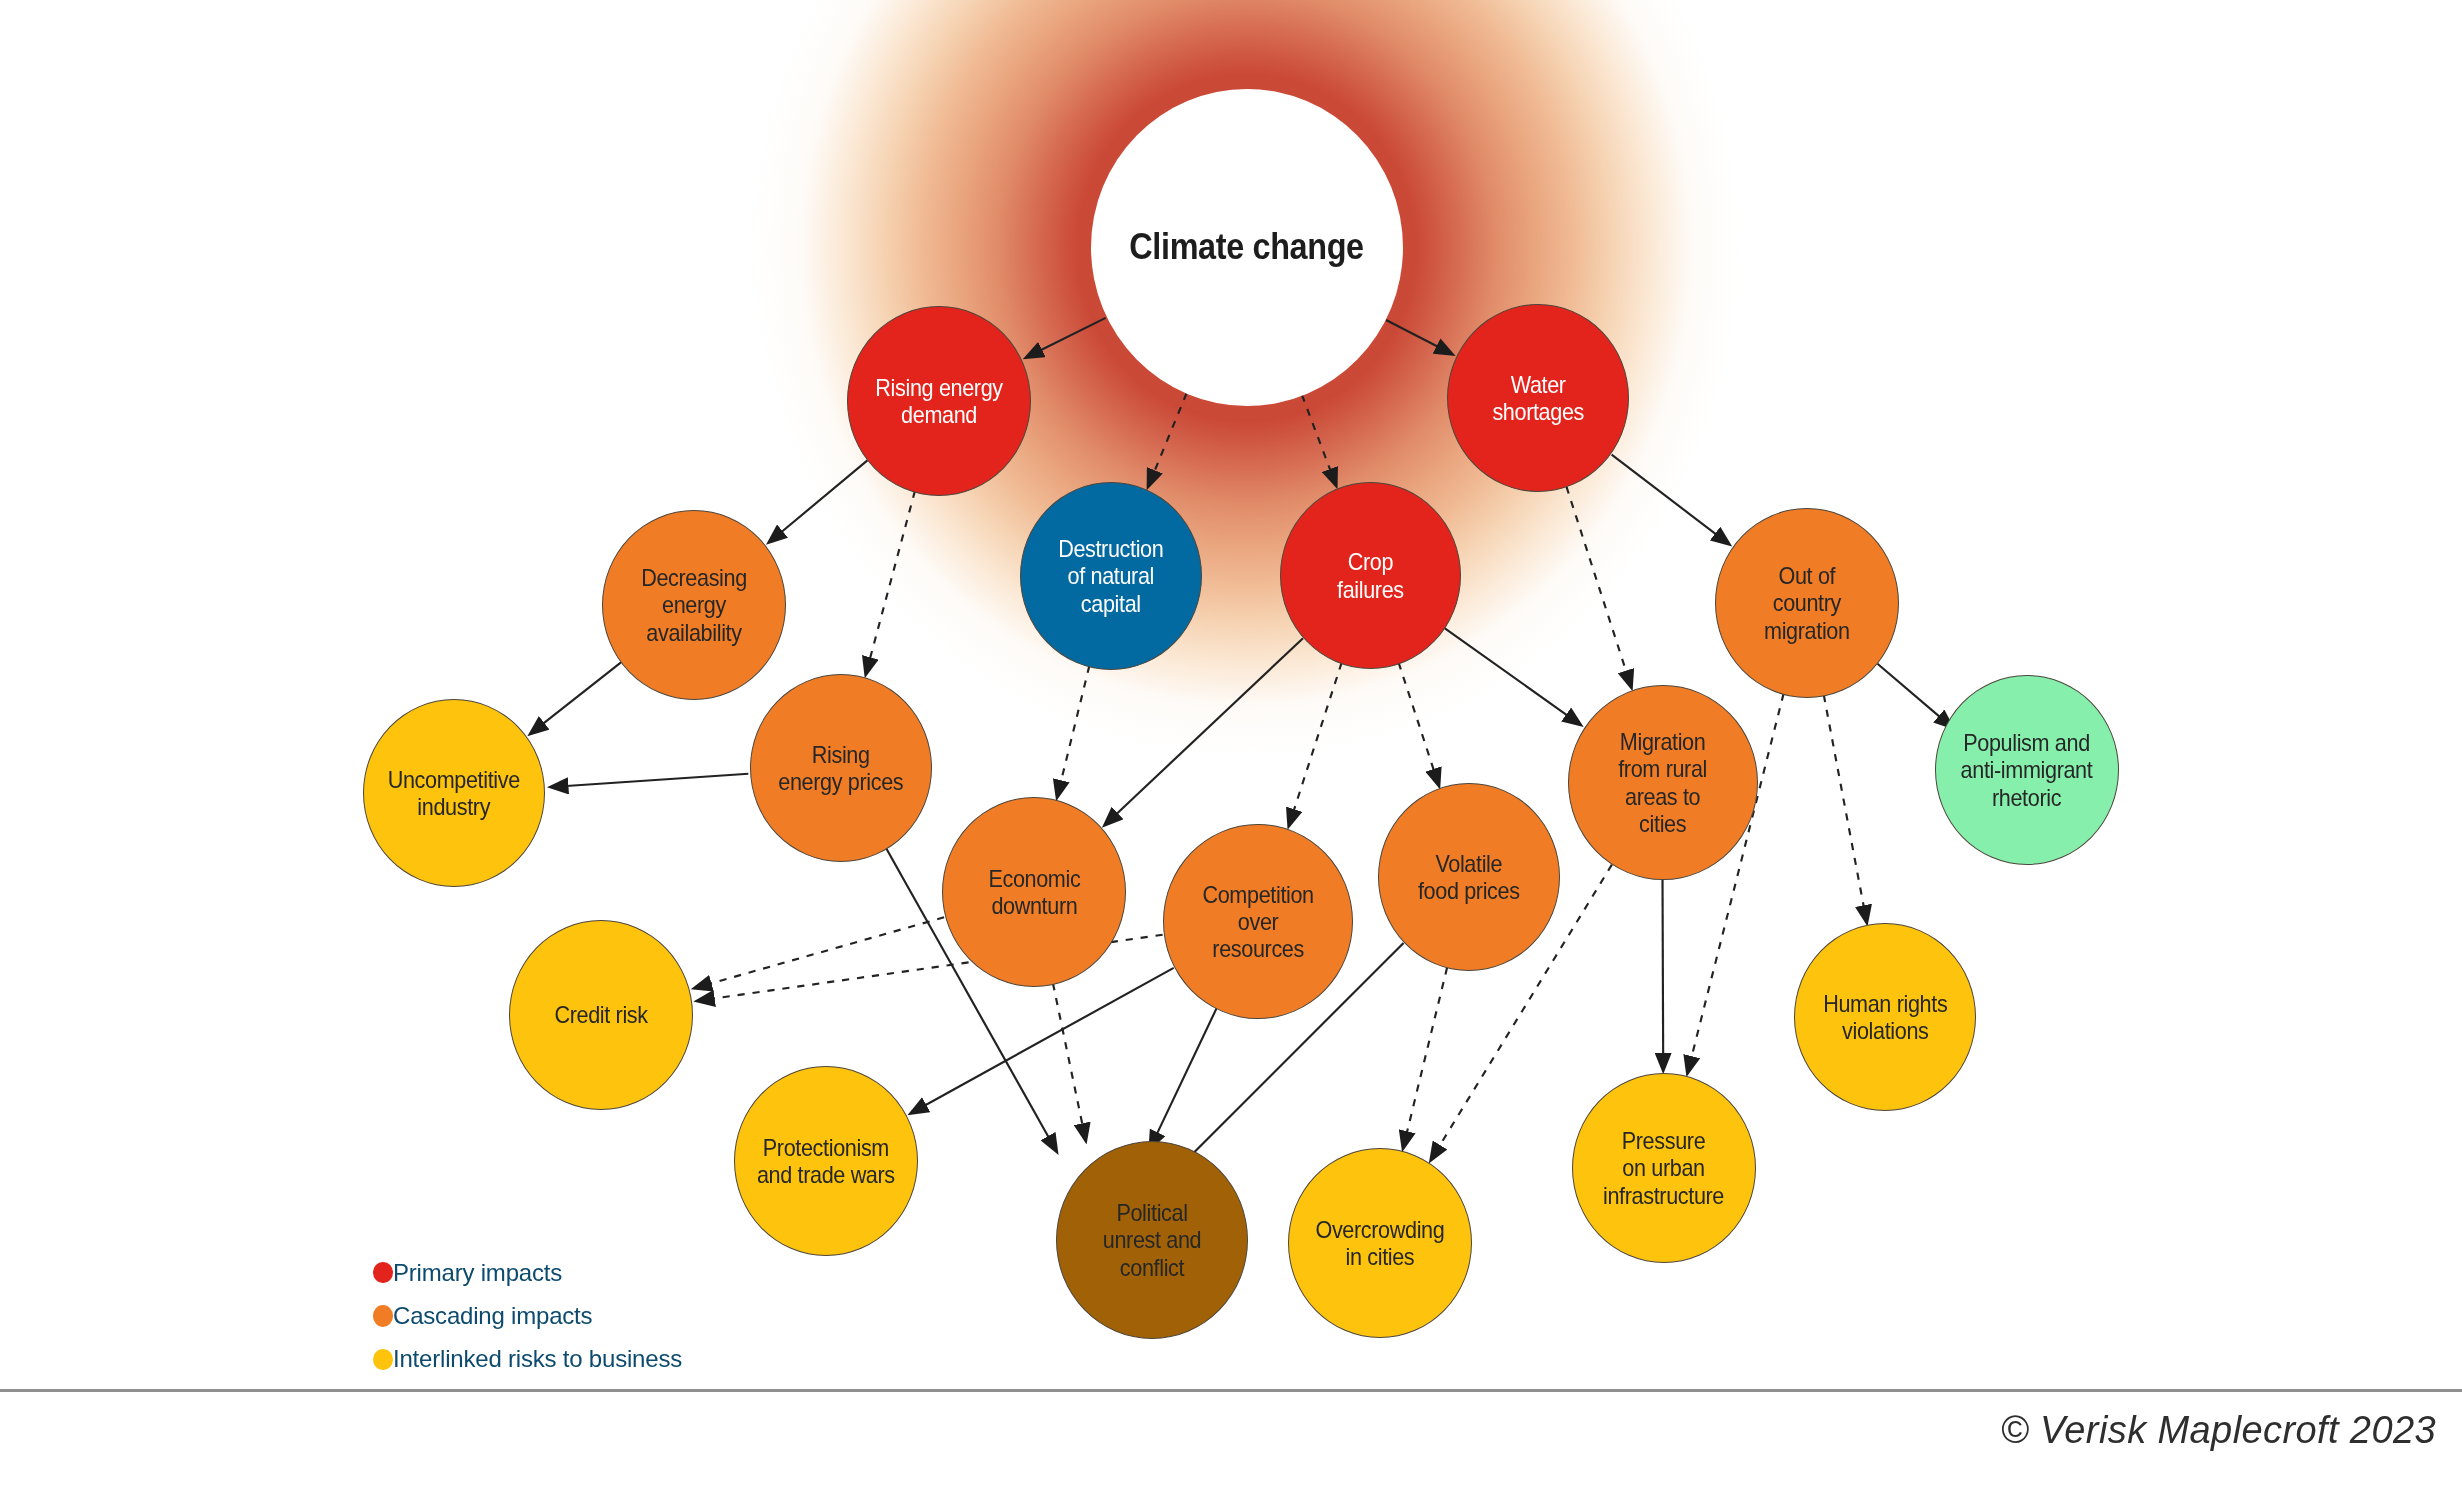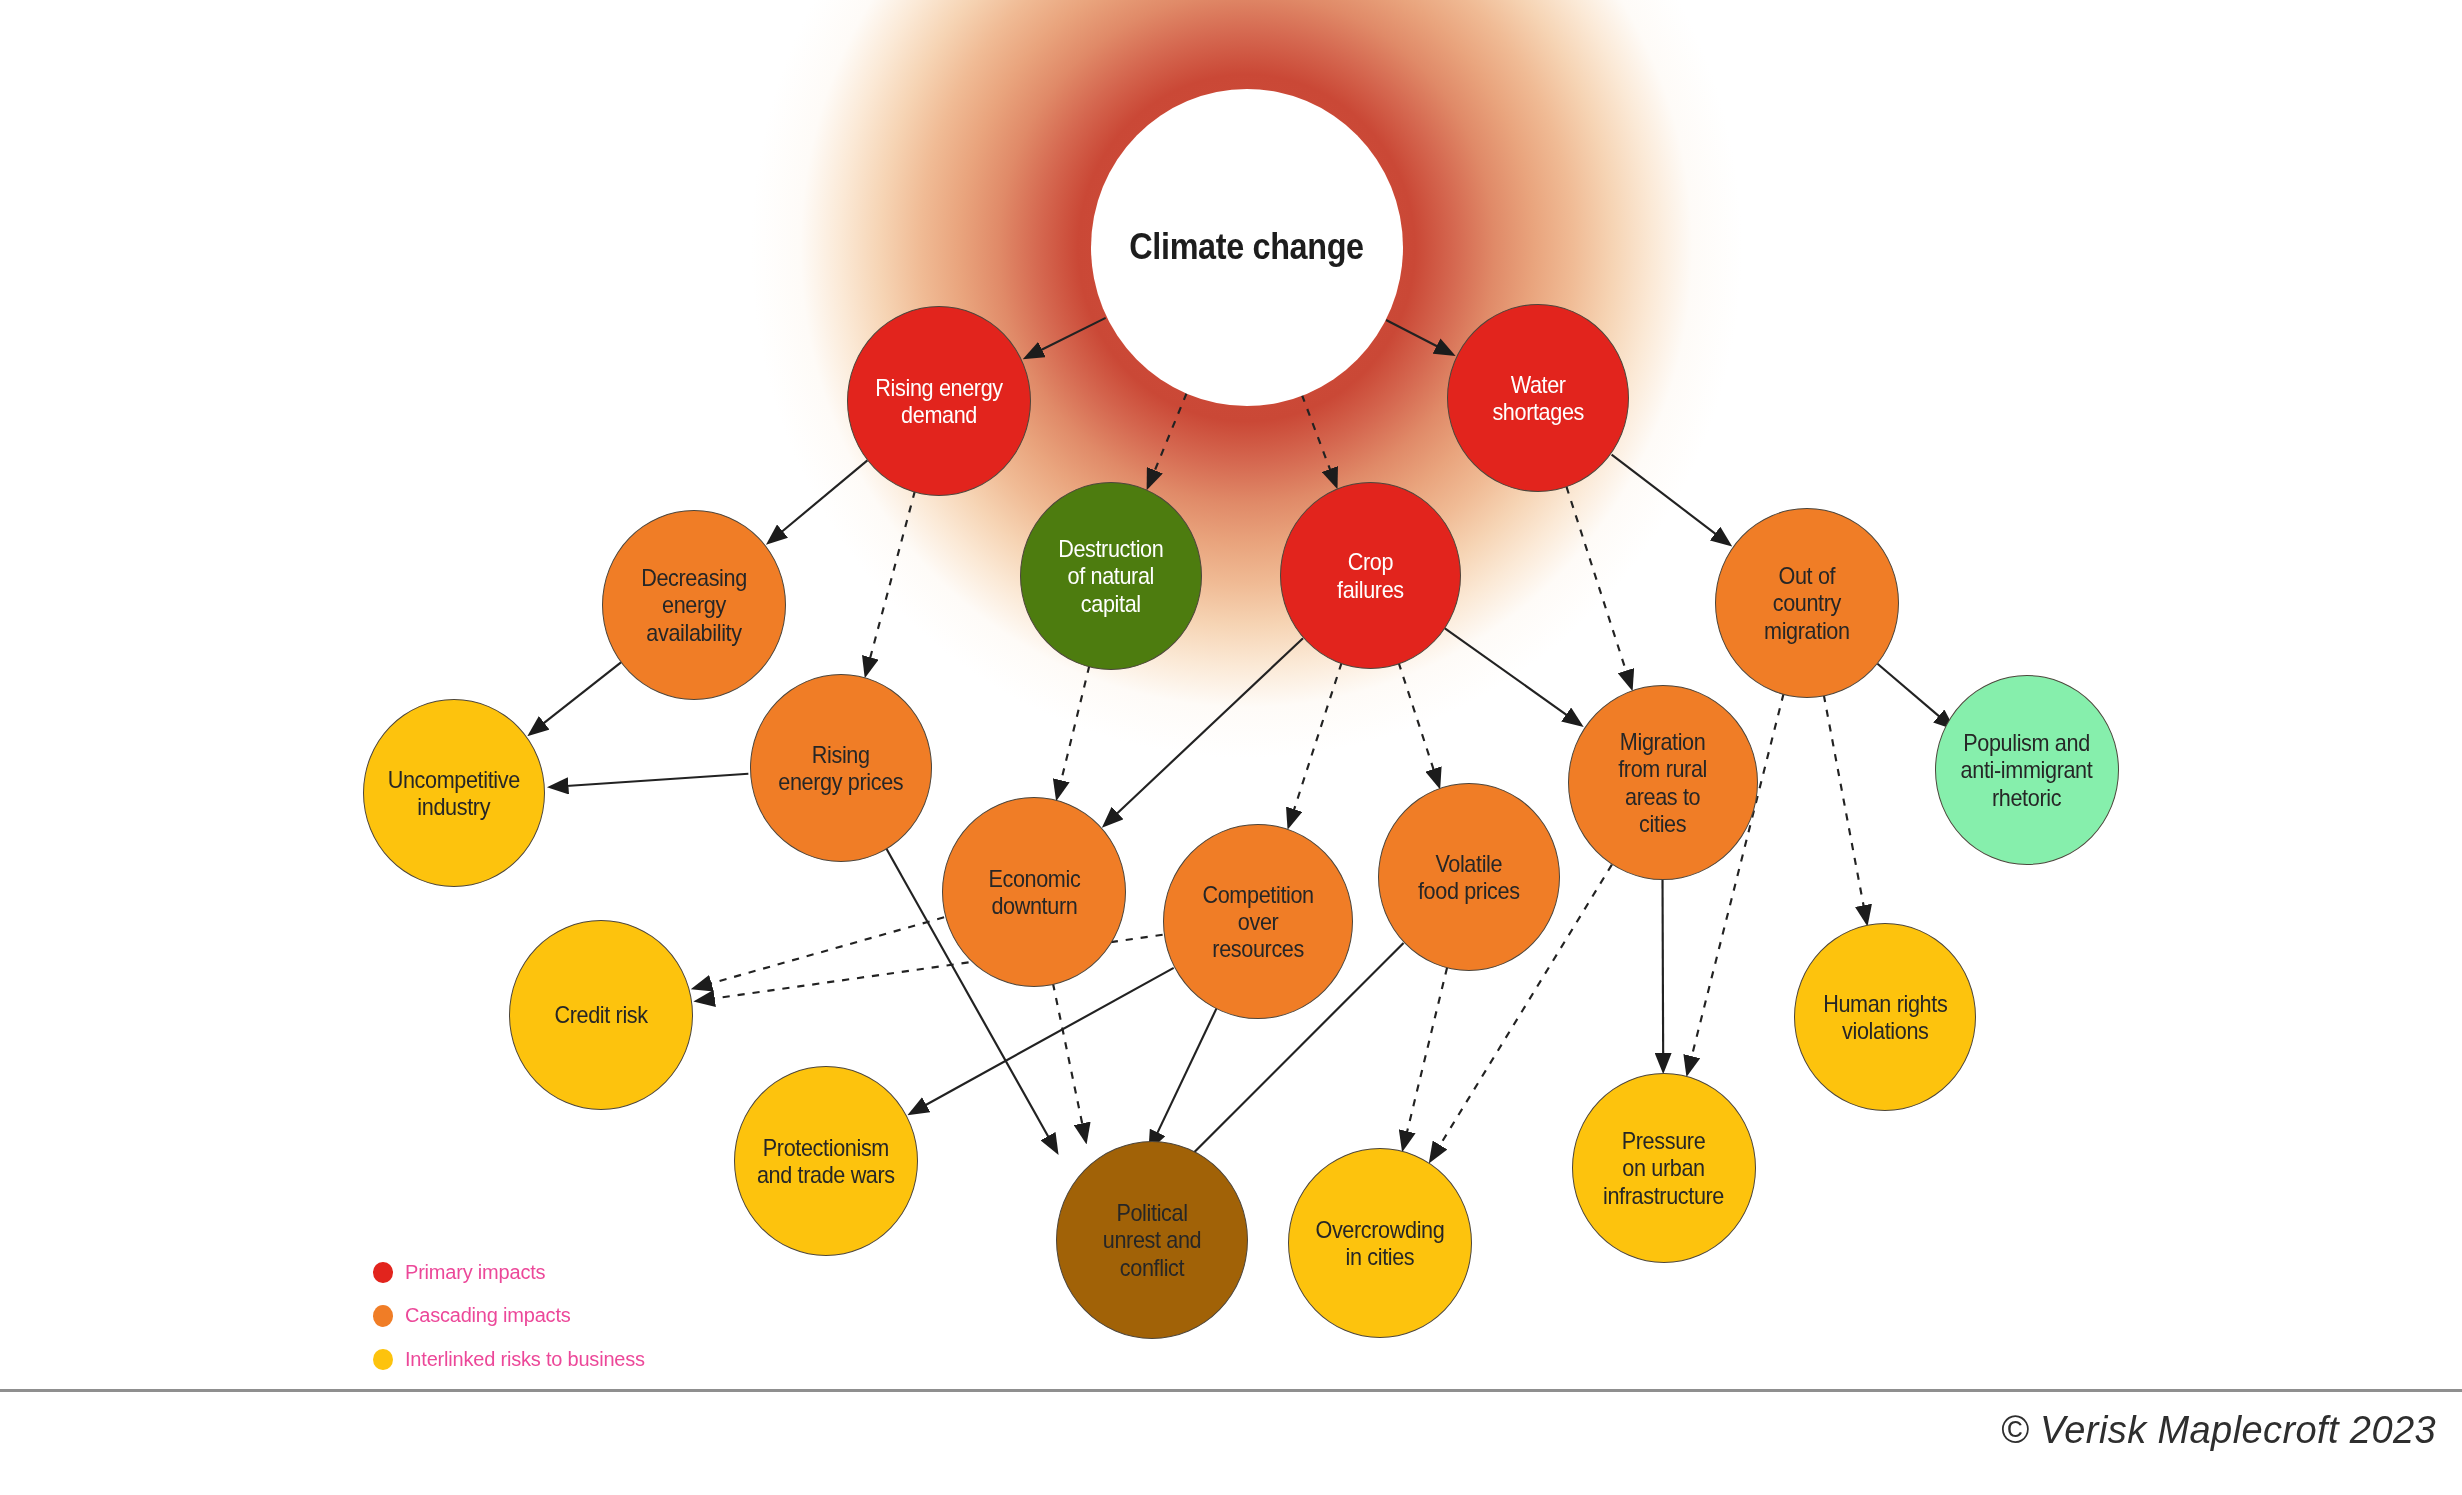--- a/index.html
+++ b/index.html
@@ -55,21 +55,21 @@
     padding:0 4.3px;
   }
   .node--center .node-label{
     font-size:36px;font-weight:bold;letter-spacing:-0.4px;
   }
   #legend{
     position:absolute;left:373px;top:1258px;z-index:4;
   }
   .legend-row{display:flex;align-items:center;height:29px;margin-bottom:14.4px;}
   .legend-dot{width:20px;height:21.5px;border-radius:50%;flex:0 0 auto;}
-  .legend-label{margin-left:12px;font-size:20px;color:#ec4899;letter-spacing:-0.2px;}
+  .legend-label{margin-left:0;font-size:24px;color:#0c4a6e;letter-spacing:-0.2px;}
   #divider{
     position:absolute;left:0;top:1389px;width:2462px;height:2.9px;
     background:#8f8f8f;z-index:4;
   }
   #footer-copyright{
     position:absolute;right:26px;top:1409px;z-index:4;
     font-size:38px;font-style:italic;color:#2e2e2e;
     letter-spacing:0.4px;
   }
 </style>
@@ -122,21 +122,21 @@
         <span class="node-label">Climate change</span>
       </div>
       <div class="node node--primary" style="left: 847px; top: 306px; width: 184px; height: 190px; background: rgb(226, 36, 29);">
         <span class="node-label">Rising energy
 demand</span>
       </div>
       <div class="node node--primary" style="left: 1447px; top: 304px; width: 182px; height: 188px; background: rgb(226, 36, 29);">
         <span class="node-label">Water
 shortages</span>
       </div>
-      <div class="node node--primary" style="left: 1020px; top: 482px; width: 182px; height: 188px; background: #4d7c0f;">
+      <div class="node node--primary" style="left: 1020px; top: 482px; width: 182px; height: 188px; background: #0369a1;">
         <span class="node-label">Destruction
 of natural
 capital</span>
       </div>
       <div class="node node--primary" style="left: 1280px; top: 482px; width: 181px; height: 187px; background: rgb(226, 36, 29);">
         <span class="node-label">Crop
 failures</span>
       </div>
       <div class="node node--cascading" style="left: 602px; top: 510px; width: 184px; height: 190px; background: rgb(240, 125, 38);">
         <span class="node-label">Decreasing

